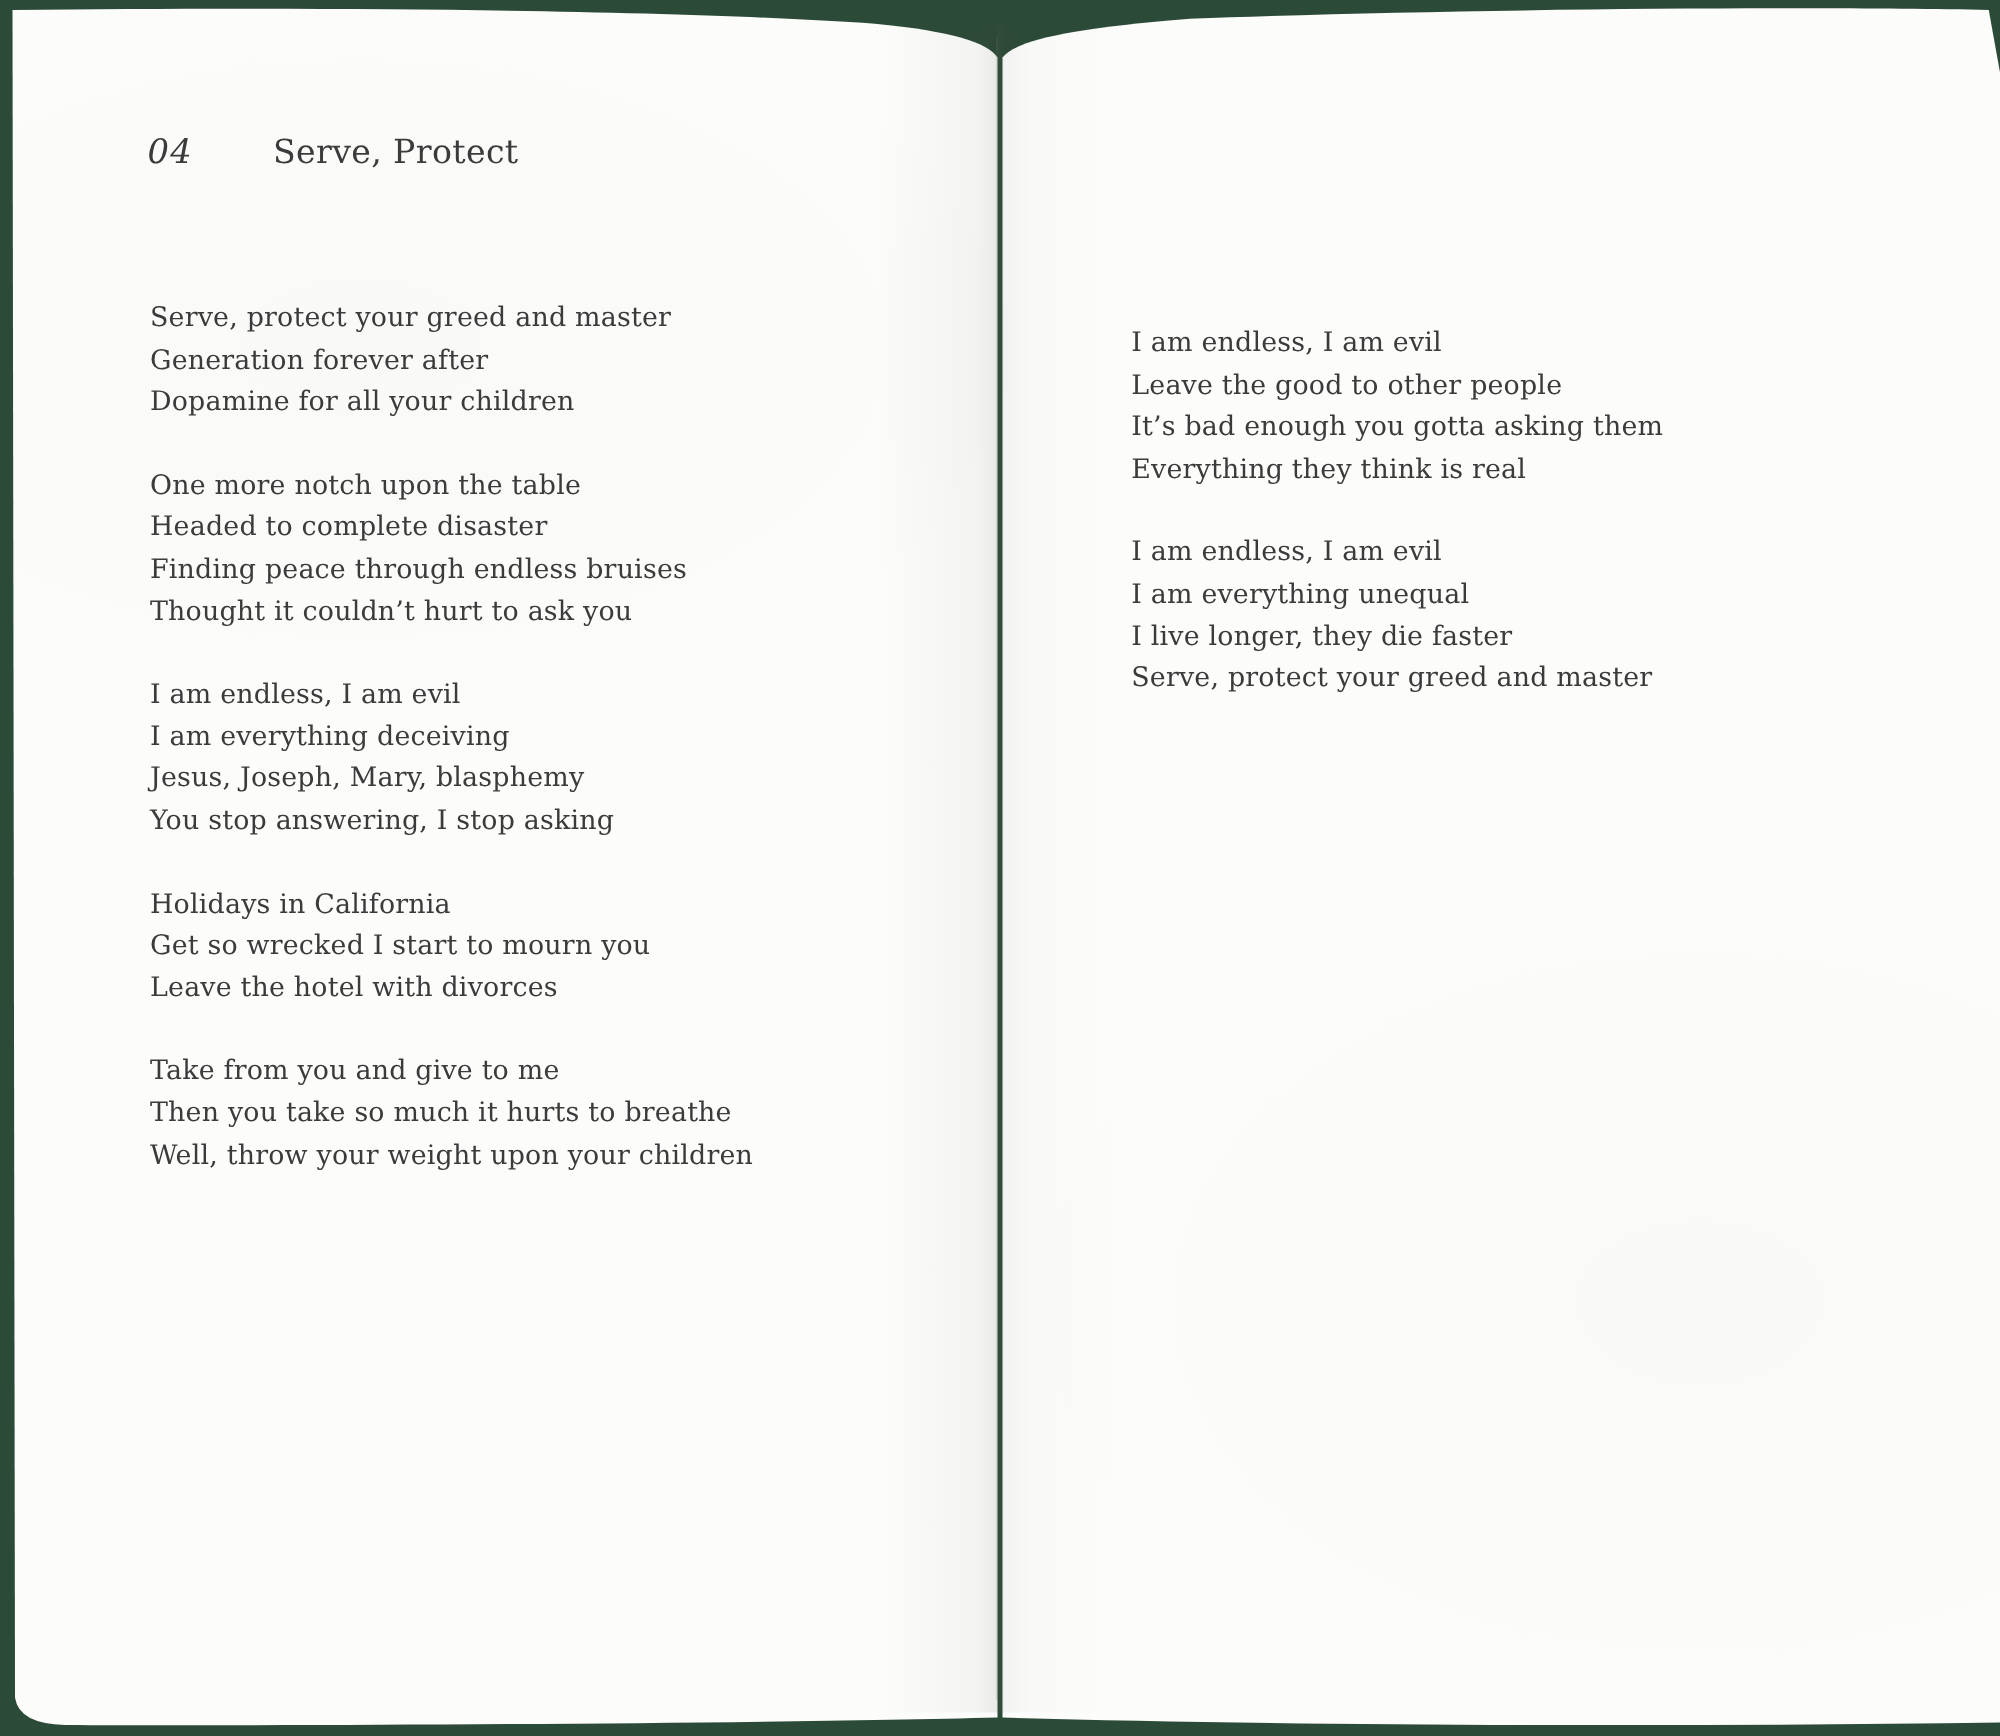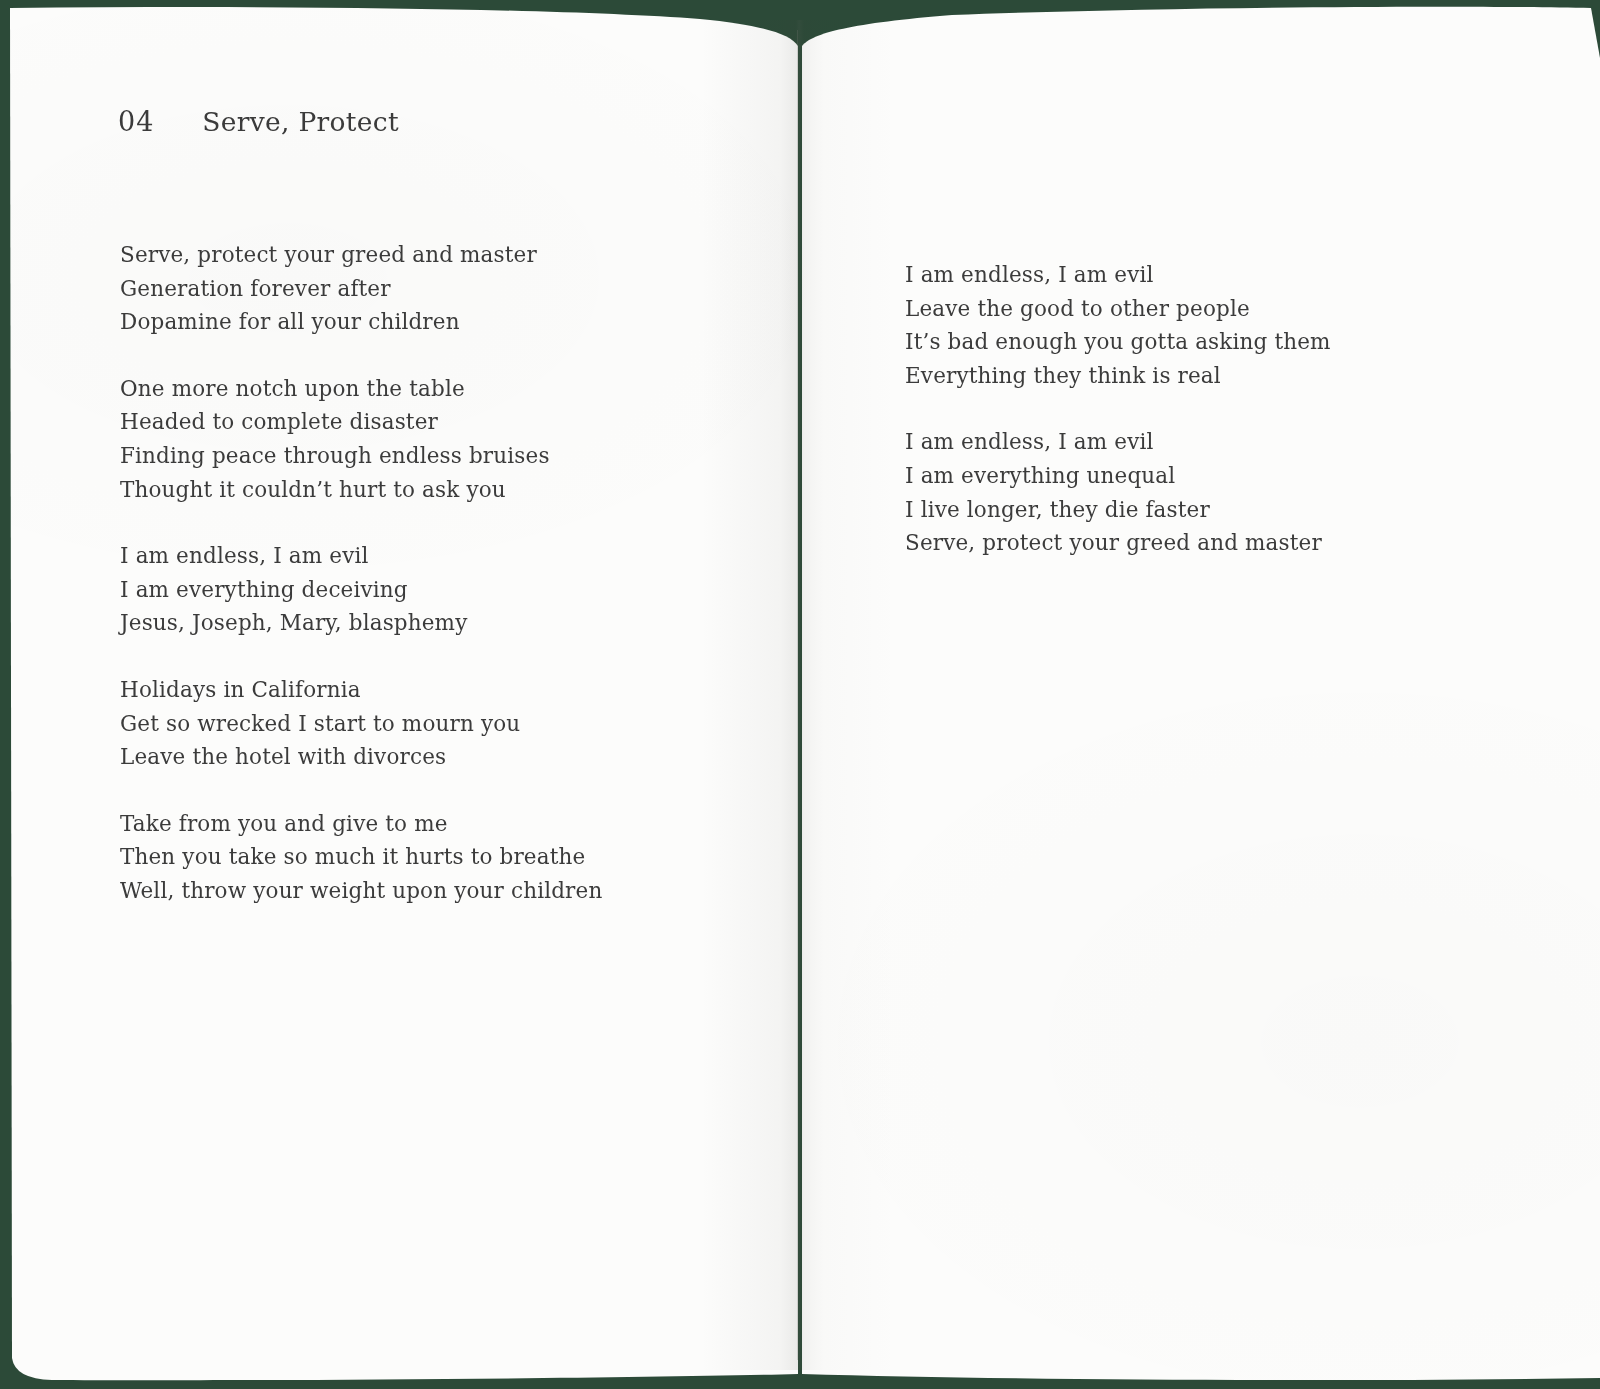--- a/index.html
+++ b/index.html
@@ -41,26 +41,27 @@
     pointer-events: none;
   }
 
   .text-layer { position: absolute; inset: 0; color: var(--color-text, #3b3b3b); }
 
   .page-header {
     position: absolute; left: 118px; top: 106px;
     display: flex; align-items: baseline;
   }
   .chapter-number {
+    font-style: italic;
     font-size: 27px;
     letter-spacing: 1px;
     color: var(--color-text, #3b3b3b);
   }
   .chapter-title {
-    margin-left: 48px;
+    margin-left: 64px;
     font-size: 26.5px;
     letter-spacing: 0.3px;
     color: var(--color-text, #3b3b3b);
   }
 
   .poem {
     position: absolute;
     font-size: 21.5px;
     line-height: 33.6px;
     letter-spacing: 0.15px;
@@ -114,20 +115,21 @@
       <div class="stanza">
         <div class="line">One more notch upon the table</div>
         <div class="line">Headed to complete disaster</div>
         <div class="line">Finding peace through endless bruises</div>
         <div class="line">Thought it couldn’t hurt to ask you</div>
       </div>
       <div class="stanza">
         <div class="line">I am endless, I am evil</div>
         <div class="line">I am everything deceiving</div>
         <div class="line">Jesus, Joseph, Mary, blasphemy</div>
+        <div class="line">You stop answering, I stop asking</div>
       </div>
       <div class="stanza">
         <div class="line">Holidays in California</div>
         <div class="line">Get so wrecked I start to mourn you</div>
         <div class="line">Leave the hotel with divorces</div>
       </div>
       <div class="stanza">
         <div class="line">Take from you and give to me</div>
         <div class="line">Then you take so much it hurts to breathe</div>
         <div class="line">Well, throw your weight upon your children</div>

